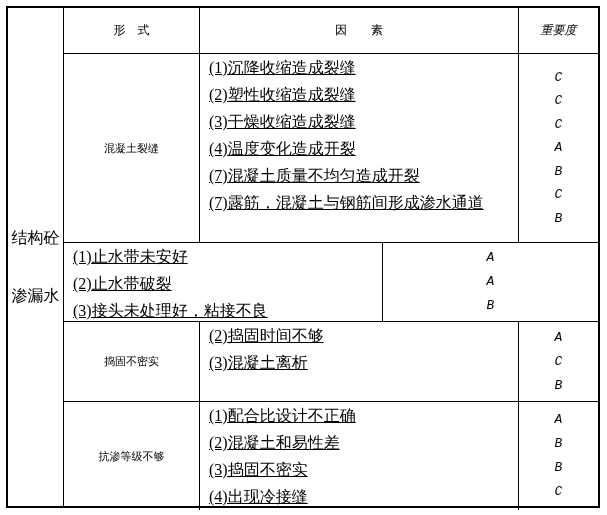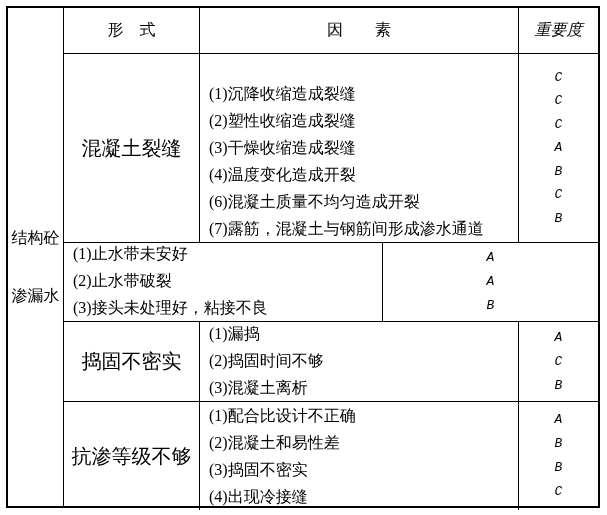--- a/index.html
+++ b/index.html
@@ -43,21 +43,21 @@
     height: 46px;
     box-sizing: border-box;
     border-bottom: 1px solid #000000;
     display: flex;
     flex: 0 0 auto;
   }
   .h-cell {
     display: flex;
     align-items: center;
     justify-content: center;
-    font-size: 16px;
+    font-size: 12px;
     box-sizing: border-box;
     white-space: nowrap;
   }
   .col-form { width: 136px; border-right: 1px solid #000000; }
   .col-factor { width: 319px; border-right: 1px solid #000000; }
   .col-imp { flex: 1; font-style: italic; }
 
   .data-row {
     display: flex;
     box-sizing: border-box;
@@ -66,30 +66,31 @@
   }
   .data-row.last { border-bottom: none; flex: 1; }
   .row-1 { height: 189px; }
   .row-2 { height: 79px; }
   .row-3 { height: 80px; }
 
   .c-form {
     display: flex;
     align-items: center;
     justify-content: center;
-    font-size: 20px;
+    font-size: 11px;
     box-sizing: border-box;
     white-space: nowrap;
   }
   .c-factor {
     display: flex;
     flex-direction: column;
-    justify-content: flex-end;
+    justify-content: flex-start;
     padding-left: 9px;
     box-sizing: border-box;
+    text-decoration: underline;
   }
   .fl { font-size: 16px; line-height: 27px; white-space: nowrap; }
   .c-imp {
     display: flex;
     flex-direction: column;
     justify-content: center;
     align-items: center;
     box-sizing: border-box;
   }
   .il {
@@ -118,21 +119,21 @@
         <div class="h-cell col-imp">重要度</div>
       </div>
 
       <div class="data-row row-1">
         <div class="c-form col-form">混凝土裂缝</div>
         <div class="c-factor col-factor">
           <div class="fl">(1)沉降收缩造成裂缝</div>
           <div class="fl">(2)塑性收缩造成裂缝</div>
           <div class="fl">(3)干燥收缩造成裂缝</div>
           <div class="fl">(4)温度变化造成开裂</div>
-          <div class="fl">(6)混凝土质量不均匀造成开裂</div>
+          <div class="fl">(7)混凝土质量不均匀造成开裂</div>
           <div class="fl">(7)露筋，混凝土与钢筋间形成渗水通道</div>
         </div>
         <div class="c-imp col-imp imp-tight">
           <div class="il">C</div>
           <div class="il">C</div>
           <div class="il">C</div>
           <div class="il">A</div>
           <div class="il">B</div>
           <div class="il">C</div>
           <div class="il">B</div>
@@ -148,21 +149,20 @@
         <div class="c-imp col-imp">
           <div class="il">A</div>
           <div class="il">A</div>
           <div class="il">B</div>
         </div>
       </div>
 
       <div class="data-row row-3">
         <div class="c-form col-form">捣固不密实</div>
         <div class="c-factor col-factor">
-          <div class="fl">(1)漏捣</div>
           <div class="fl">(2)捣固时间不够</div>
           <div class="fl">(3)混凝土离析</div>
         </div>
         <div class="c-imp col-imp">
           <div class="il">A</div>
           <div class="il">C</div>
           <div class="il">B</div>
         </div>
       </div>
 

